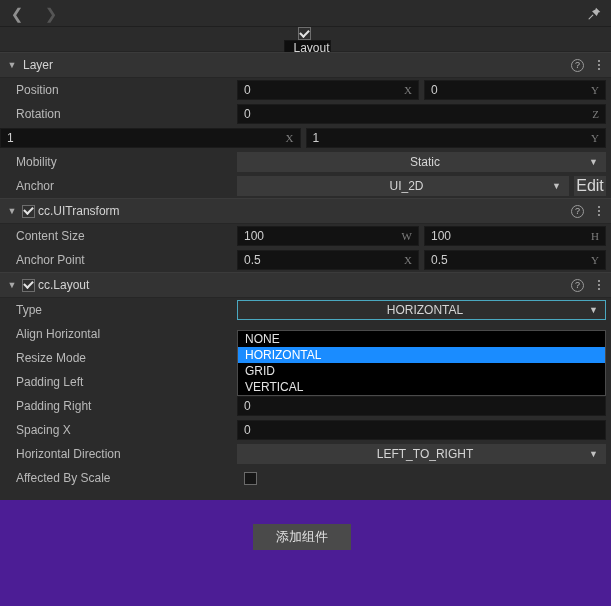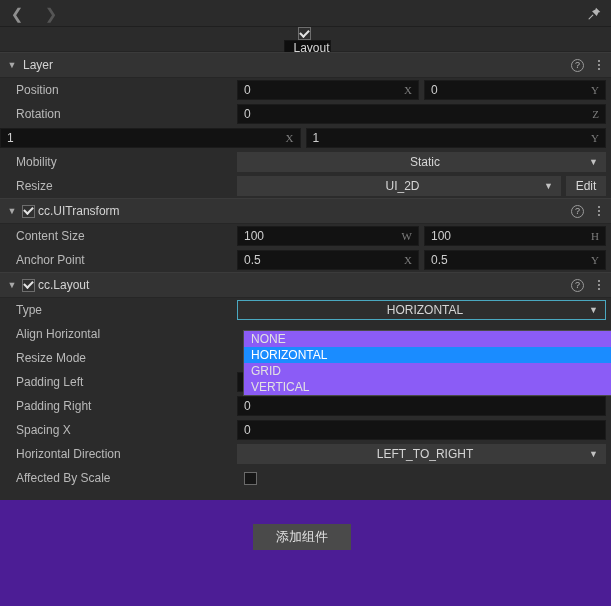--- a/index.html
+++ b/index.html
@@ -197,46 +197,45 @@
     right: 7px;
     color: #c2c2c2;
     font-size: 9px;
     line-height: 1;
   }
   .selfield.focused {
     background: #2e2e2e;
     border: 1px solid #4aa8c0;
   }
   .editbtn {
-    width: 40px;
+    width: 32px;
     background: #3a3a3a;
     display: flex; align-items: center; justify-content: center;
     color: #d8d8d8;
-    font-size: 12px;
+    font-size: 16px;
     flex: none;
     box-sizing: border-box;
   }
   .cbcell {
     flex: 1;
     display: flex;
     align-items: center;
     padding-left: 7px;
   }
 
   
   .dropdown {
     position: absolute;
     left: 237px;
     top: 330px;
     width: 369px;
-    background: #8b5cf6;
+    background: #000000;
     border: 1px solid #4a4a4a;
     box-sizing: border-box;
     z-index: 50;
-    margin-left: 6px;
   }
   .dd-item {
     height: 16px;
     line-height: 16px;
     padding-left: 7px;
     color: #e2e2e2;
     font-size: 12px;
     white-space: nowrap;
   }
   .dd-item.sel {
@@ -348,21 +347,21 @@
     <div class="plabel">Mobility</div>
     <div class="fields">
       <div class="selfield">
         <span>Static</span>
         <span class="chev">▼</span>
       </div>
     </div>
   </div>
 
   <div class="prow">
-    <div class="plabel">Resize</div>
+    <div class="plabel">Anchor</div>
     <div class="fields">
       <div class="selfield">
         <span>UI_2D</span>
         <span class="chev">▼</span>
       </div>
       <div class="editbtn">Edit</div>
     </div>
   </div>
 
   <div class="section">

